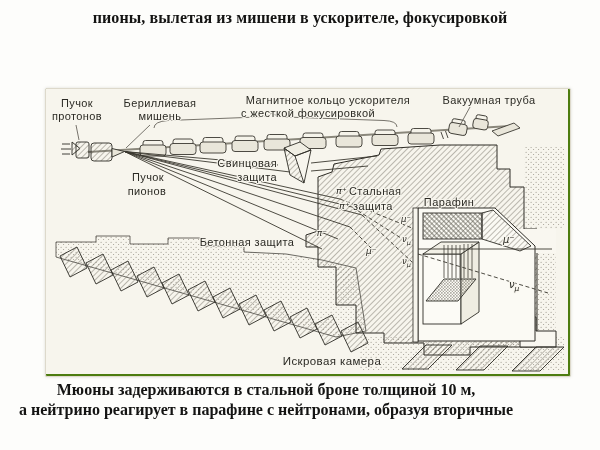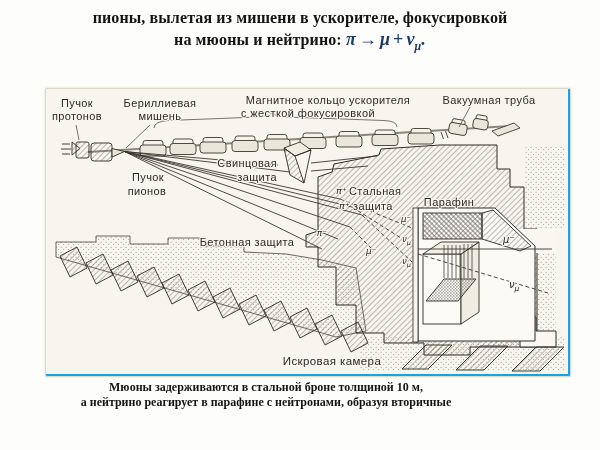--- a/index.html
+++ b/index.html
@@ -7,51 +7,48 @@
     width:600px; height:450px; position:relative; overflow:hidden;
     background:#fdfdfb; font-family:"Liberation Serif","DejaVu Serif",serif;
   }
   .title-block {
     position:absolute; top:7px; left:0; width:600px; text-align:center;
     font-weight:bold; font-size:16px; line-height:1.32; color:#141413;
     letter-spacing:0.1px;
   }
   .caption-block {
     position:absolute; top:380px; left:0; width:532px; text-align:center;
-    font-weight:bold; font-size:12px; line-height:1.22; color:#141413;
+    font-weight:bold; font-size:16px; line-height:1.22; color:#141413;
   }
   .fx { color:#1e3a68; font-weight:bold; font-style:italic; font-size:18px; white-space:nowrap; }
   .fx .fi { font-style:italic; }
   .fx .fa { font-style:normal; padding:0 3px; }
   .fx sub { font-size:12px; }
   .diagram-wrap {
     position:absolute; left:45px; top:88px; width:524px; height:287px;
-    background:#0ea5e9; border:1px solid #ddd9cb; border-radius:2px;
+    background:#4d7c0f; border:1px solid #ddd9cb; border-radius:2px;
     box-shadow:0 0 3px rgba(120,115,95,.25);
   }
   svg text {
     font-family:"Liberation Sans","DejaVu Sans",sans-serif;
     fill:#2b2a24; letter-spacing:0.4px;
     paint-order:stroke; stroke:#f7f5ed; stroke-width:2.2px; stroke-linejoin:round;
   }
   svg text.prt { font-family:"DejaVu Sans",sans-serif; font-style:italic; letter-spacing:0; }
   .ln  { stroke:#3a382f; stroke-width:0.9; fill:none; }
   .lnd { stroke:#3a382f; stroke-width:0.9; fill:none; stroke-dasharray:4 2.6; }
   .ptr { stroke:#55524a; stroke-width:0.8; fill:none; }
   .shape { stroke:#2e2c26; stroke-width:1; }
   .thin  { stroke:#2e2c26; stroke-width:0.7; }
 </style>
 </head>
 <body>
 
 <div class="title-block">
   <div>пионы, вылетая из мишени в ускорителе, фокусировкой</div>
-  <div><span>на мюоны и нейтрино:</span>
-    <span class="fx"><span class="fi">π</span><span class="fa">→</span><span class="fi">μ</span><span class="fa">+</span><span class="fi">ν</span><sub>μ</sub><span>.</span></span>
-  </div>
 </div>
 
 <div class="diagram-wrap">
 <svg width="522" height="285" viewBox="46 88 522 285">
   <defs>
     <pattern id="hatch" width="4" height="4" patternUnits="userSpaceOnUse" patternTransform="rotate(45)">
       <line x1="0" y1="0" x2="0" y2="4" stroke="#6e6b60" stroke-width="0.9"></line>
     </pattern>
     <pattern id="xhatch" width="3.4" height="3.4" patternUnits="userSpaceOnUse" patternTransform="rotate(45)">
       <line x1="0" y1="0" x2="0" y2="3.4" stroke="#57544b" stroke-width="0.8"></line>

